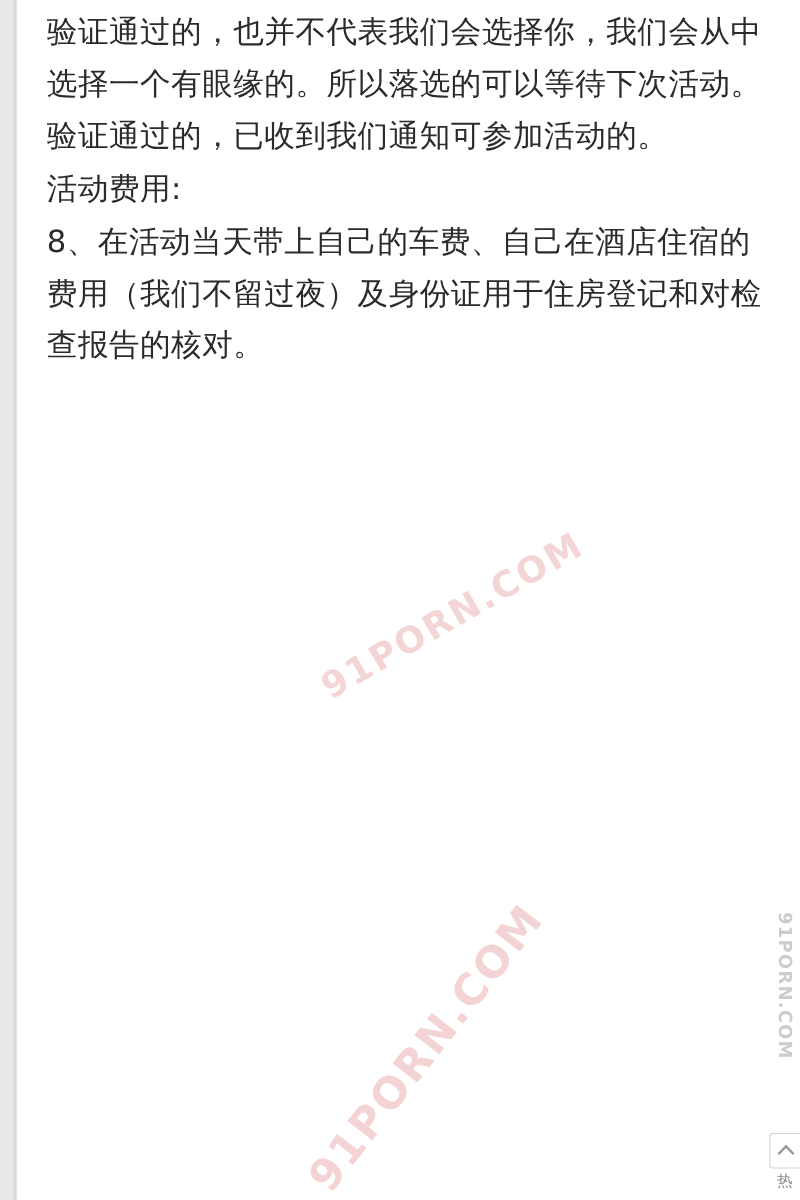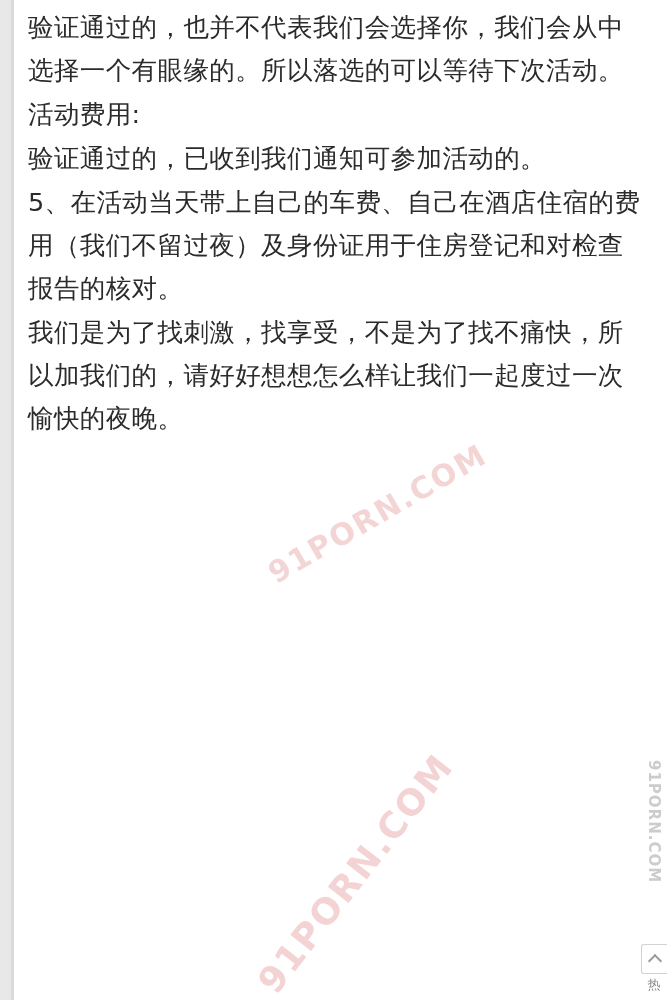--- a/index.html
+++ b/index.html
@@ -35,21 +35,21 @@
 
   
   .doc {
     position: absolute;
     left: 14px;
     top: 0;
     width: 653px;
     height: 1000px;
     background: #ffffff;
     box-sizing: border-box;
-    padding: 6px 20px 0 14px;
+    padding: 6px 20px 0 25px;
   }
 
   .para {
     color: #2b2b2b;
     font-size: 25.5px;
     line-height: 43px;
     letter-spacing: 0.4px;
     margin: 0 0 1px 0;
     text-align: left;
     word-break: break-all;
@@ -130,24 +130,23 @@
 </style>
 </head>
 <body>
 
 <div class="left-gutter">
   <div class="inner-line"></div>
 </div>
 
 <div class="doc">
   <p class="para">验证通过的，也并不代表我们会选择你，我们会从中选择一个有眼缘的。所以落选的可以等待下次活动。</p>
+  <p class="para">验证通过的，已收到我们通知可参加活动的。</p>
   <p class="para">活动费用:</p>
-  <p class="para">验证通过的，已收到我们通知可参加活动的。</p>
-  <p class="para">5、在活动当天带上自己的车费、自己在酒店住宿的费用（我们不留过夜）及身份证用于住房登记和对检查报告的核对。</p>
-  <p class="para">我们是为了找刺激，找享受，不是为了找不痛快，所以加我们的，请好好想想怎么样让我们一起度过一次愉快的夜晚。</p>
+  <p class="para">8、在活动当天带上自己的车费、自己在酒店住宿的费用（我们不留过夜）及身份证用于住房登记和对检查报告的核对。</p>
 </div>
 
 <div class="wm wm-1">91PORN.COM</div>
 <div class="wm wm-2">91PORN.COM</div>
 <div class="wm wm-3">91PORN.COM</div>
 
 <div class="side-widget">
   <div class="box">
     <span class="chev"></span>
   </div>

